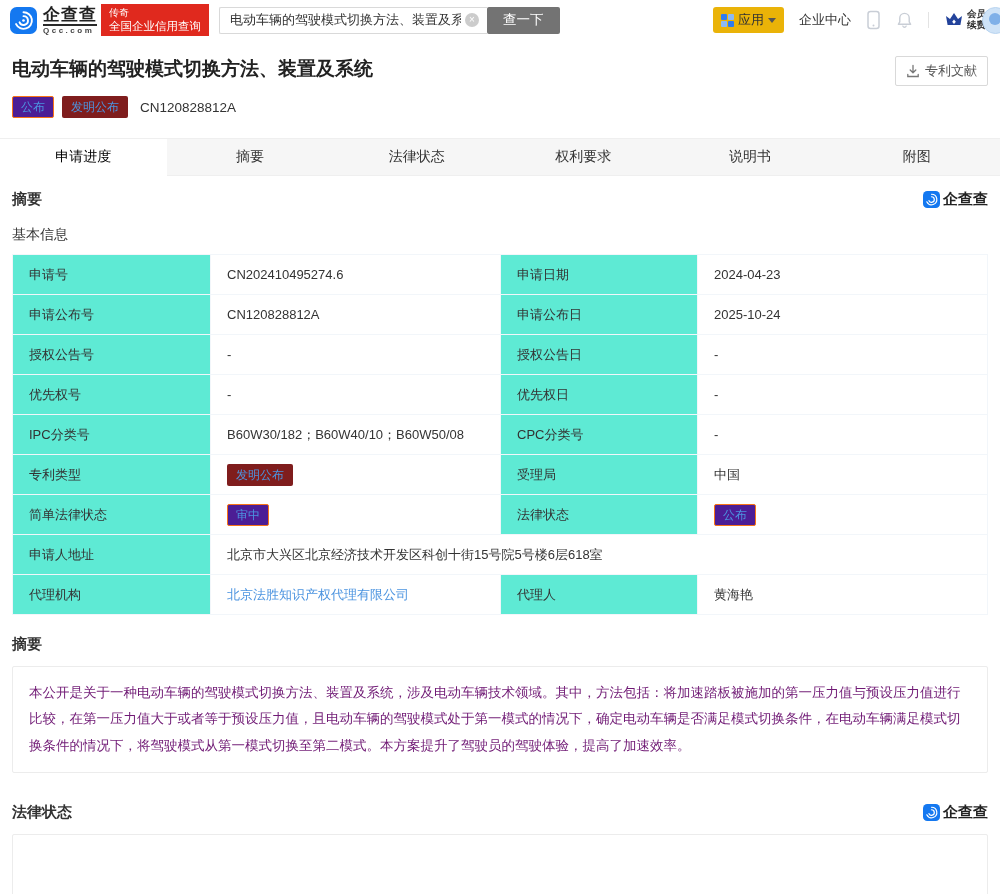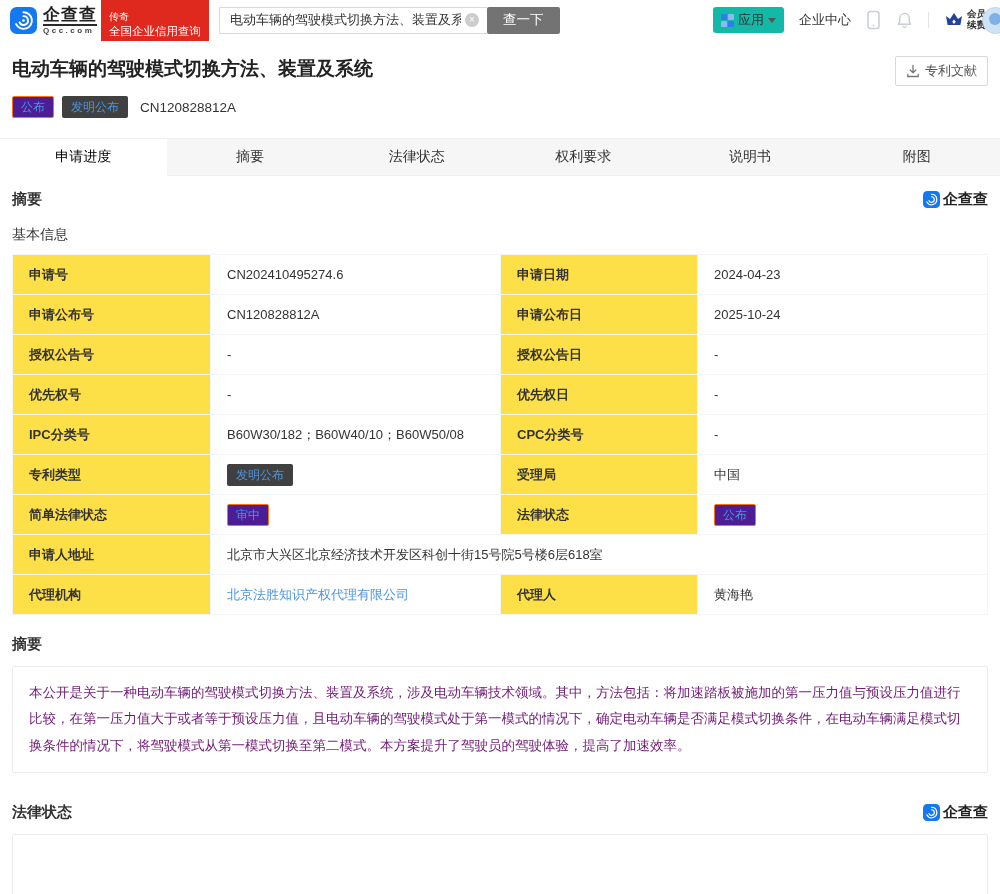--- a/index.html
+++ b/index.html
@@ -7,33 +7,33 @@
     font-family:"Liberation Sans","DejaVu Sans",sans-serif; color:#333; }
 
   
   .topbar { display:flex; align-items:center; height:40px; padding-left:10px; position:relative; }
   .logo-wrap { display:flex; align-items:center; gap:6px; }
   .logo-icon { width:27px; height:27px; flex:0 0 auto; }
   .logo-text { line-height:1; }
   .logo-brand { font-size:17px; font-weight:700; letter-spacing:1px; color:#222;
     border-bottom:2.5px solid #2a2a2a; padding-bottom:1px; }
   .logo-domain { font-size:8px; letter-spacing:2.5px; color:#444; font-weight:700; margin-top:1px; }
-  .badge-red { background:#e0291e; color:#fff; padding:12px 8px 3px; margin-left:4px; line-height:1.25; }
+  .badge-red { background:#e0291e; color:#fff; padding:3px 8px 3px; margin-left:4px; line-height:1.25; }
   .badge-red .l1 { font-size:10px; }
   .badge-red .l2 { font-size:11.5px; }
   .searchbox { display:flex; align-items:center; margin-left:10px; }
   .search-input { width:268px; height:27px; border:1px solid #d9d9d9; border-right:none;
     border-radius:2px 0 0 2px; padding:0 26px 0 10px; font-size:13px; color:#333; outline:none;
     font-family:inherit; }
   .clear-ico { width:14px; height:14px; border-radius:50%; background:#ccc; color:#fff;
     font-size:10px; line-height:14px; text-align:center; margin-left:-22px; cursor:pointer; }
   .search-btn { height:27px; padding:0 16px; margin-left:8px; background:#737373; color:#fff;
     border:none; border-radius:2px; font-size:13.5px; cursor:pointer; font-family:inherit; }
   .top-right { margin-left:auto; display:flex; align-items:center; gap:15px; padding-right:14px; }
-  .apps-pill { display:flex; align-items:center; gap:4px; background:#14b8a6; border-radius:3px;
+  .apps-pill { display:flex; align-items:center; gap:4px; background:#eab308; border-radius:3px;
     padding:4px 8px; font-size:13px; color:#333; cursor:pointer; }
   .grid-ico { width:13px; height:13px; display:grid; grid-template-columns:6px 6px; gap:1px; }
   .grid-ico i { width:6px; height:6px; background:#2e7cf0; border-radius:1px; }
   .grid-ico i.lt { background:#8cb9f5; }
   .caret { width:0; height:0; border-left:4px solid transparent; border-right:4px solid transparent;
     border-top:5px solid #555; }
   .nav-link { font-size:13px; color:#333; cursor:pointer; }
   .ico-gray { color:#c9ced6; }
   .vdiv { width:1px; height:16px; background:#e3e3e3; }
   .vip { display:flex; align-items:center; gap:3px; cursor:pointer;text-align:center; }
@@ -47,42 +47,42 @@
   .content { padding:0 12px; }
   .title-row { display:flex; align-items:flex-start; justify-content:space-between; margin-top:16px; }
   .page-title { font-size:19px; font-weight:700; color:#222; }
   .doc-btn { display:flex; align-items:center; gap:5px; border:1px solid #d9d9d9; border-radius:2px;
     background:#fff; padding:5px 10px; font-size:13px; color:#555; cursor:pointer; font-family:inherit; }
   .tags-row { display:flex; align-items:center; gap:8px; margin-top:10px; }
   .patent-no { font-size:13.5px; color:#333; margin-left:4px; }
 
   .tag { display:inline-block; font-size:12px; line-height:1; padding:4px 8px; border-radius:2px; }
   .tag.outline { color:#4c94e0; border:1px solid #f97316; background:#4c1d95; }
-  .tag.filled { color:#4c94e0; background:#404040; border:1px solid transparent;font-family:Liberation Serif, serif; }
+  .tag.filled { color:#4c94e0; background:#7f1d1d; border:1px solid transparent;font-family:Liberation Serif, serif; }
 
   
   .tab-bar { display:flex; margin-top:20px; background:#f6f6f6; border-top:1px solid #efefef;
     border-bottom:1px solid #efefef; margin-left:-12px; margin-right:-12px; }
   .tab { flex:1; text-align:center; font-size:14px; color:#333; padding:9px 0; cursor:pointer; }
   .tab.active { background:#fff; color:#000000; border-bottom:1px solid #fff; margin-bottom:-1px; }
 
   
   .sec-row { display:flex; align-items:center; justify-content:space-between; }
   .sec-title { font-size:15px; font-weight:700; color:#333; }
   .watermark { display:flex; align-items:center; gap:3px; }
   .wm-icon { width:17px; height:17px; }
   .wm-text { font-size:15px; font-weight:700; color:#222; }
   .sub-title { font-size:14px; color:#333; margin-top:17px; }
 
   
   table.info { width:100%; border-collapse:collapse; margin-top:10px; table-layout:fixed;
     border:1px solid #eef3f8; }
   table.info td { height:40px; font-size:13px; padding:0 16px; border:1px solid #f2f6fa;
     vertical-align:middle; }
-  td.cell-label { background:#fde047; color:#333; width:198px;font-weight:bold; }
+  td.cell-label { background:#5eead4; color:#333; width:198px; }
   td.cell-label.c3 { width:197px; }
   td.cell-value { background:#fff; color:#333; }
   a.cell-link { color:#4c94e0; text-decoration:none; cursor:pointer; }
 
   
   .abstract-box { border:1px solid #ececec; border-radius:2px; margin-top:12px;
     padding:13px 16px; font-size:13.5px; color:#701a75; line-height:1.95; }
 
   
   .legal-box { border:1px solid #ececec; border-radius:2px; margin-top:12px; height:130px;

